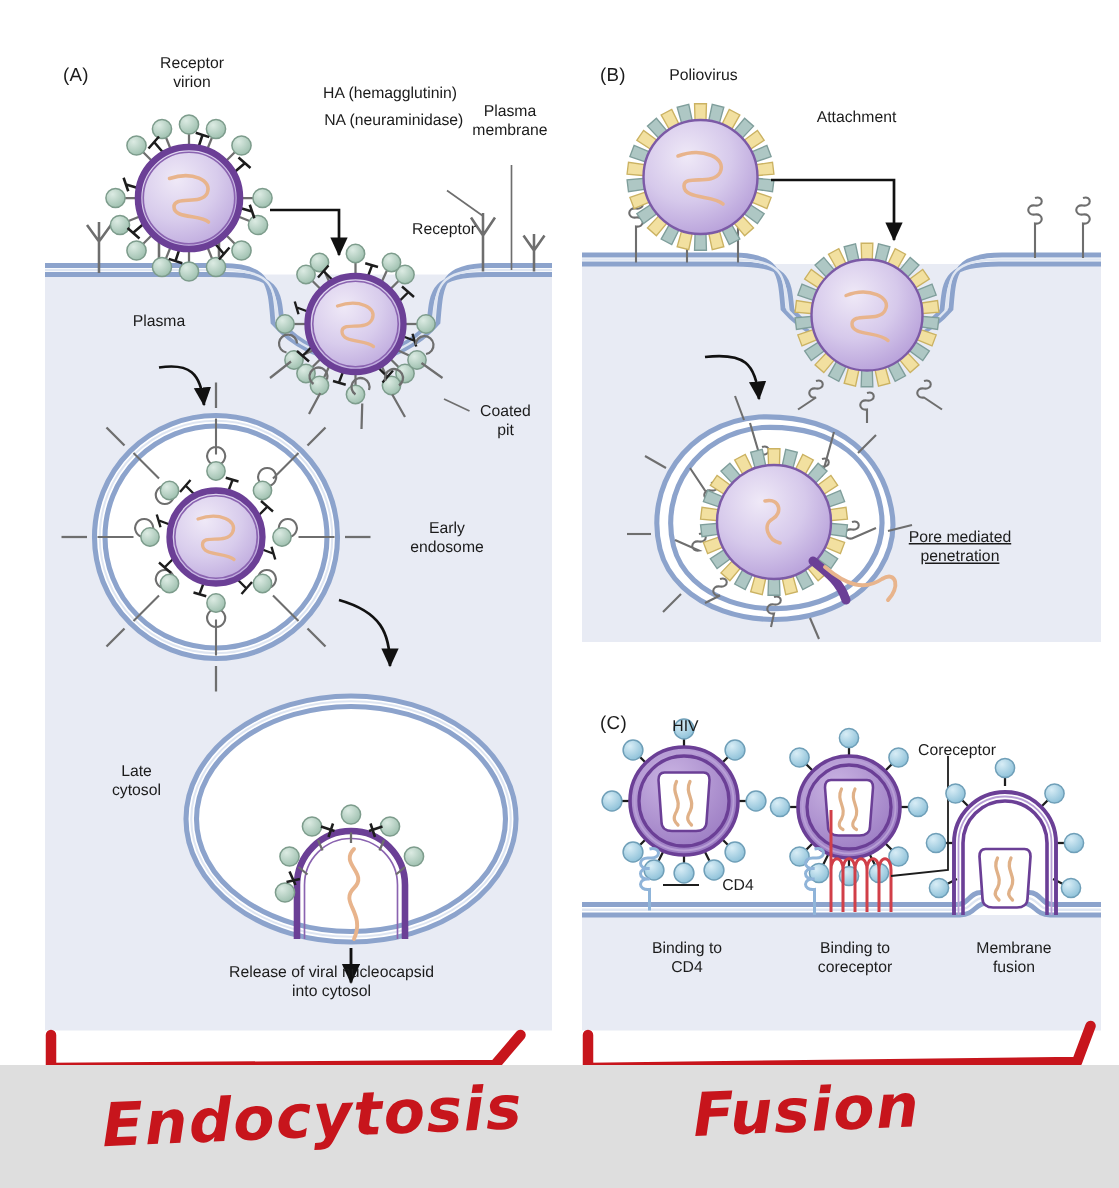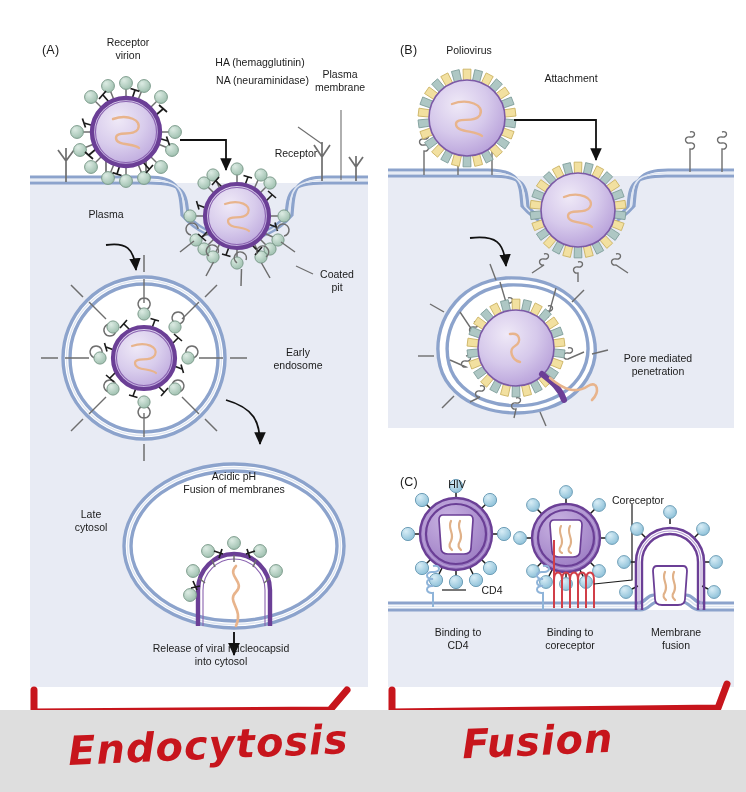--- a/index.html
+++ b/index.html
@@ -338,22 +338,20 @@
     <div class="lbl" style="left:262px; top:38px; width:96px;">Plasma
 membrane</div>
     <div class="lbl" style="left:226px; top:82px; width:80px;margin-top:35px;">Receptor</div>
     <div class="lbl" style="left:36px;  top:178px; width:80px;">Plasma</div>
     <div class="lbl" style="left:278px; top:238px; width:58px;">Coated
 pit</div>
     <div class="lbl" style="left:228px; top:316px; width:80px;">Early
 endosome</div>
     <div class="lbl" style="left:18px;  top:478px; width:86px;">Late
 cytosol</div>
-    <div class="lbl" style="left:128px; top:440px; width:152px;">Acidic pH
-Fusion of membranes</div>
     <div class="lbl" style="left:78px;  top:612px; width:226px;">Release of viral nucleocapsid
 into cytosol</div>
   </div>
 
   <div class="panel" id="panel-b">
     <div class="panel-white-top" style="height:146px;"></div>
 
     <svg class="ovl" width="346" height="398" viewBox="0 0 346 398">
       <defs>
         <radialGradient id="polioCore" cx="38%" cy="32%" r="72%">
@@ -600,21 +598,21 @@
           <path d="M26,26 C36,34 44,40 48,52" fill="none" stroke="#6b3f96" stroke-width="6" stroke-linecap="round"></path>
 
           <path d="M34,30 C48,42 60,46 72,38 C82,32 84,44 76,52" fill="none" stroke="#e8b48c" stroke-width="2.6" stroke-linecap="round"></path>
         </g>
       </g>
     </svg>
 
     <div class="panel-letter" style="left:12px; top:13px;">(B)</div>
     <div class="lbl" style="left:38px;  top:14px;  width:86px;">Poliovirus</div>
     <div class="lbl left" style="left:128px; top:42px; width:110px;">Attachment</div>
-    <div class="lbl" style="left:214px; top:322px; width:112px;">Pore mediated
+    <div class="lbl" style="left:196px; top:322px; width:112px;text-decoration:underline;">Pore mediated
 penetration</div>
   </div>
 
   <div class="panel" id="panel-c">
     <div class="panel-white-top" style="height:148px;"></div>
 
     <svg class="ovl" width="346" height="225" viewBox="0 0 346 225">
       <defs>
         <radialGradient id="hivEnv" cx="38%" cy="30%" r="72%">
           <stop offset="0%" stop-color="#c9b3e2"></stop>

